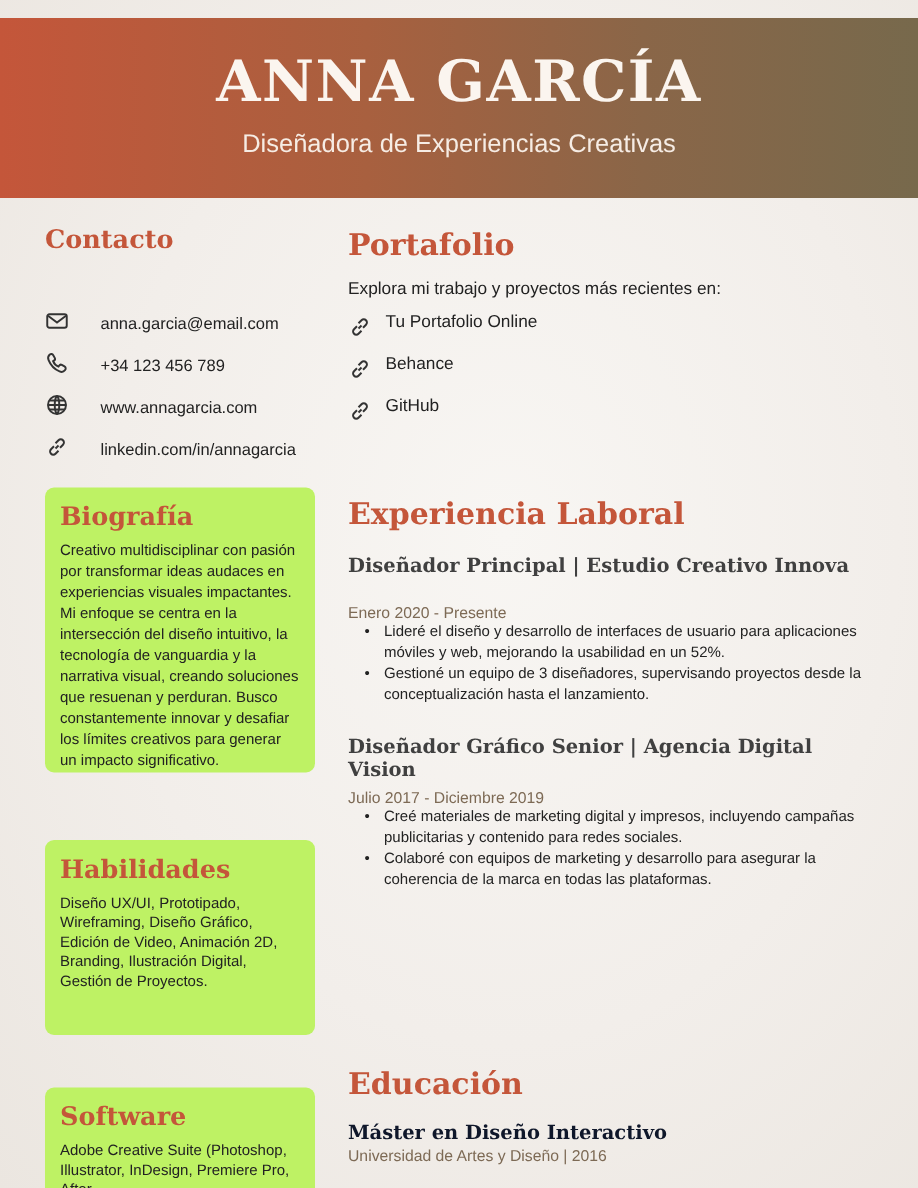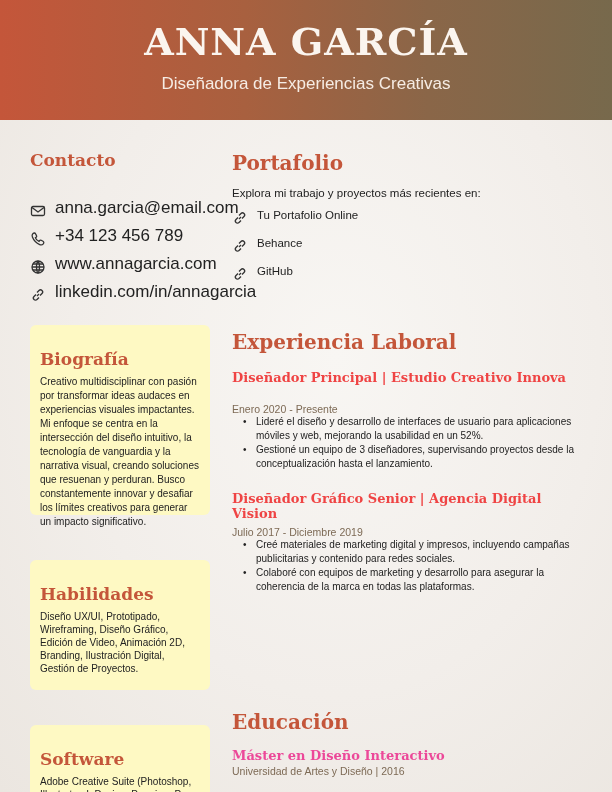--- a/index.html
+++ b/index.html
@@ -4,66 +4,66 @@
   <style>
     * { box-sizing: border-box; margin: 0; padding: 0; }
     html, body { width: 612px; height: 792px; overflow: hidden; }
     body {
       font-family: "Liberation Sans", "DejaVu Sans", sans-serif;
       color: #222;
       background: radial-gradient(ellipse at 55% 45%, #f8f6f3 0%, #f2eeea 55%, #ebe6e0 100%);
       position: relative;
     }
     .header {
-      position: absolute; left: 0; top: 0; width: 612px; height: 120px;
+      position: absolute; left: 0; top: 12px; width: 612px; height: 120px;
       background: linear-gradient(90deg, #c4563a 0%, #a8603f 40%, #8a6648 70%, #77694c 100%);
       text-align: center; color: #fbf5ef;
     }
     .header .name {
       position: absolute; left: 0; right: 0; top: 20px;
       font-family: "DejaVu Serif", "Liberation Serif", serif;
       font-size: 38px; font-weight: 600; letter-spacing: 1px; line-height: 44px;
     }
     .header .title {
       position: absolute; left: 0; right: 0; top: 73px;
       font-size: 17px; line-height: 22px; color: #f6ece4;
     }
     .serif { font-family: "DejaVu Serif", "Liberation Serif", serif; }
     .accent { color: #c4563a; }
     .h-side { font-size: 17px; font-weight: bold; }
     .h-main { font-size: 20px; font-weight: bold; }
 
     .contact { position: absolute; left: 30px; top: 150px; width: 190px; }
     .contact h2 { margin-bottom: 24px; }
-    .contact-row { display: flex; align-items: center; height: 28px; font-size: 17px; color: #222; }
+    .contact-row { display: flex; align-items: flex-end; height: 28px; font-size: 11px; color: #222; gap: 12px; }
     .contact-row .ico { width: 16px; height: 16px; margin-right: 9px; margin-top: 6px; flex: none; }
 
     .portfolio { position: absolute; left: 232px; top: 151px; width: 360px; }
     .portfolio .intro { font-size: 11.5px; margin-top: 12px; margin-bottom: 2px; }
     .plink { display: flex; align-items: center; height: 28px; font-size: 11.5px; }
     .plink .ico { width: 16px; height: 16px; margin-right: 9px; margin-top: 6px; flex: none; }
     .plink a { color: #222; }
 
     .card {
-      position: absolute; left: 30px; width: 180px; background: #fef9c3;
-      border-radius: 6px; padding: 24px 10px;
+      position: absolute; left: 30px; width: 180px; background: #bef264;
+      border-radius: 6px; padding: 10px 10px;
     }
     .card h2 { margin-bottom: 6px; }
     .card p { font-size: 10px; line-height: 14px; color: #222; }
     .card.hab p { line-height: 13px; }
 
     .exp { position: absolute; left: 232px; top: 330px; width: 350px; }
-    .job-title { font-size: 13px; font-weight: bold; color: #ef4444; }
+    .job-title { font-size: 13px; font-weight: bold; color: #404040; }
     .job-date { font-size: 10.5px; color: #7d6a55; }
     .job ul { list-style: none; padding-left: 24px; }
     .job li { font-size: 10px; line-height: 14px; position: relative; }
     .job li::before { content: "•"; position: absolute; left: -13px; top: 0; font-size: 10px; }
 
     .edu { position: absolute; left: 232px; top: 710px; width: 350px; }
-    .edu-degree { font-size: 13px; font-weight: bold; color: #ec4899; margin-top: 14px; }
+    .edu-degree { font-size: 13px; font-weight: bold; color: #0f172a; margin-top: 14px; }
     .edu-inst { font-size: 10.5px; color: #7d6a55; margin-top: 2px; }
   </style>
 </head>
 <body>
 
 <div class="header">
   <div class="name">ANNA GARCÍA</div>
   <div class="title">Diseñadora de Experiencias Creativas</div>
 </div>
 

